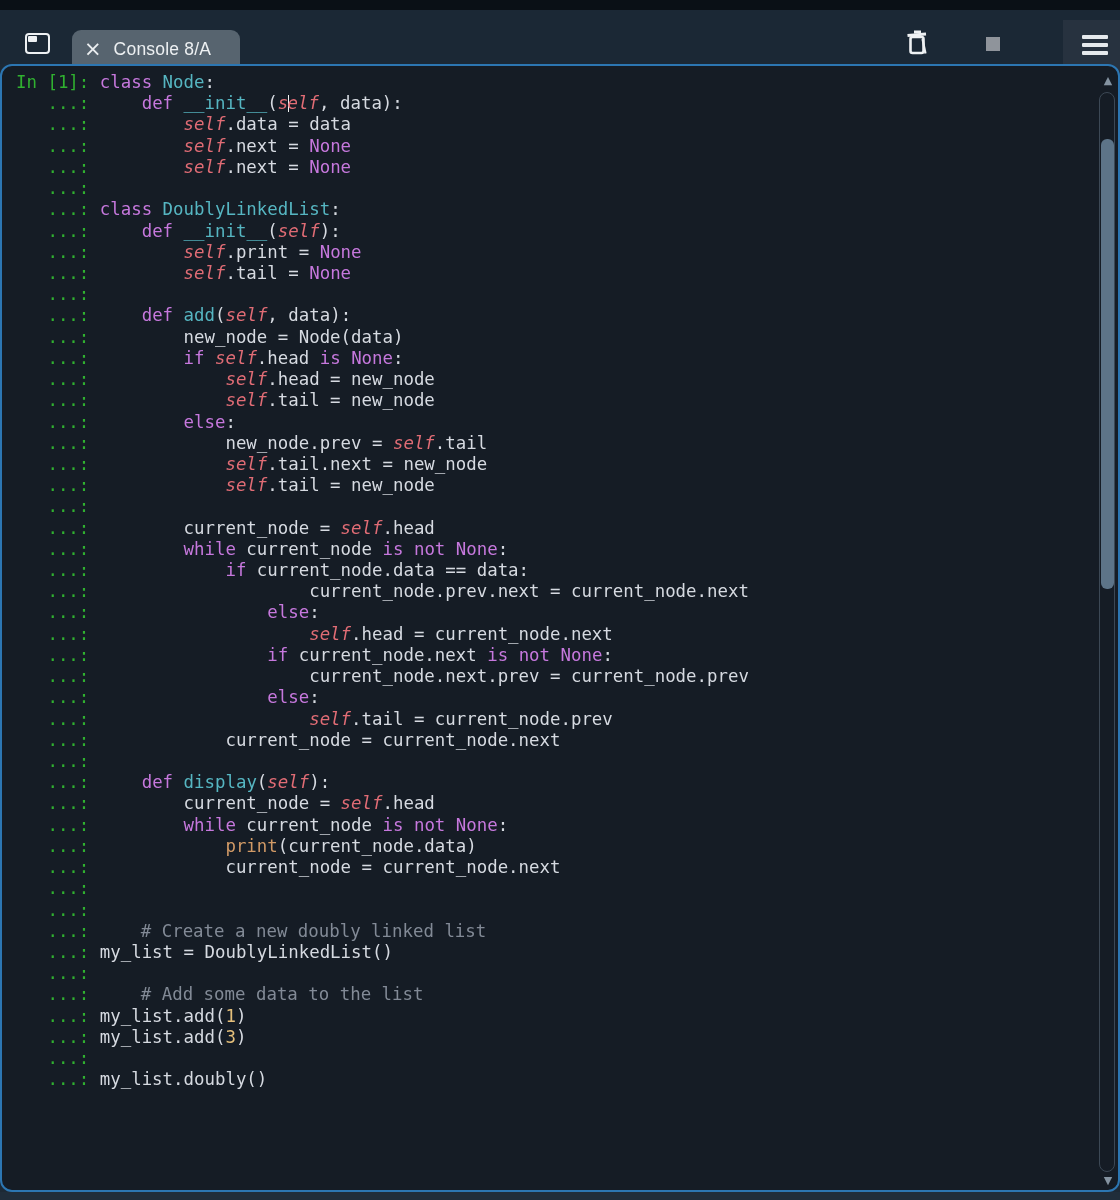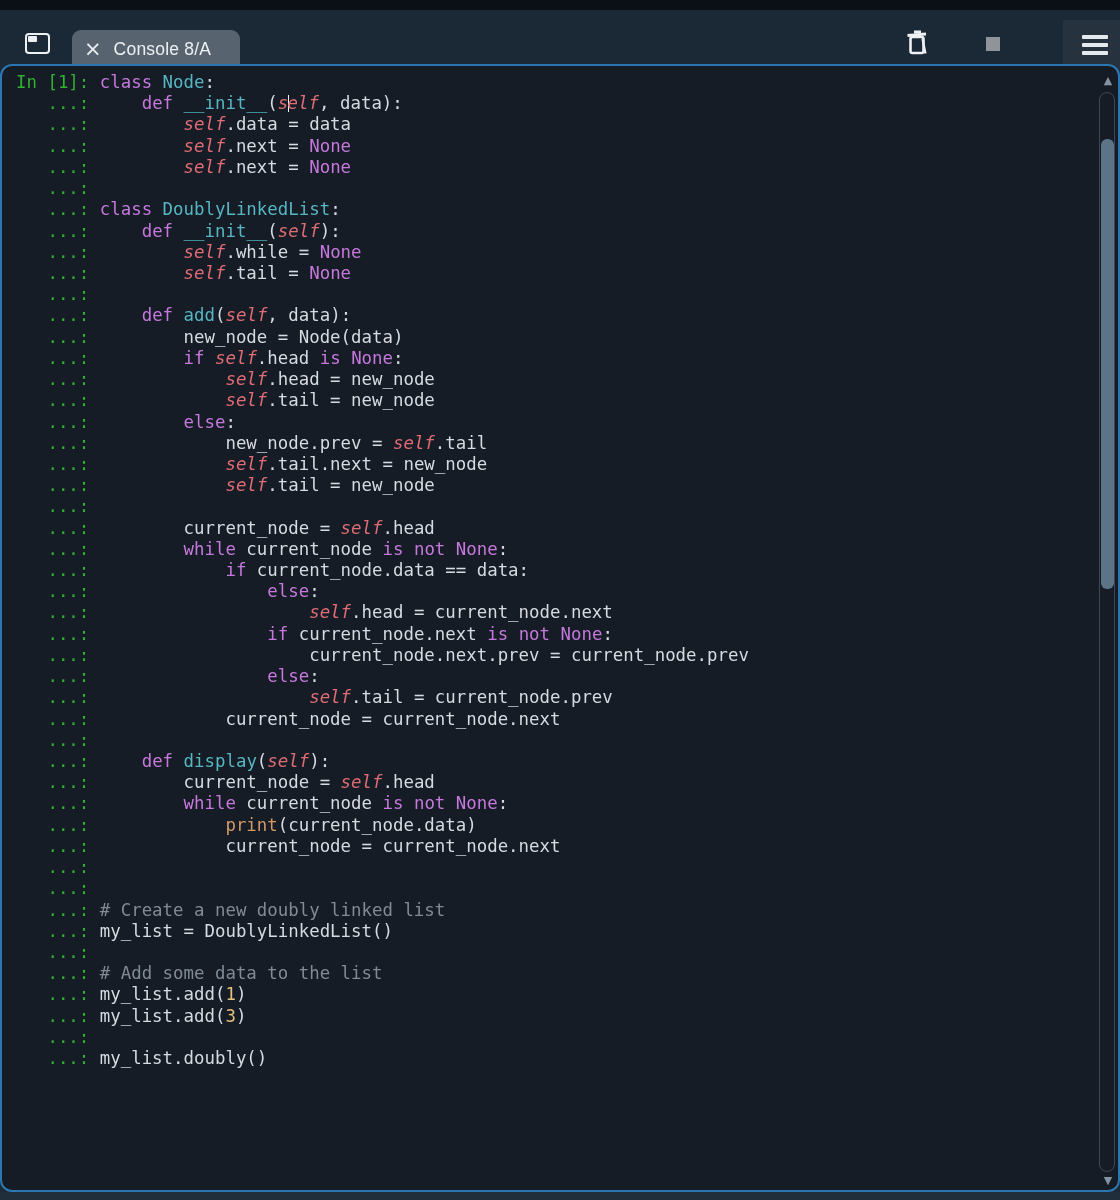--- a/index.html
+++ b/index.html
@@ -38,21 +38,21 @@
     padding:4px 0 0 12px;
     font-family:"DejaVu Sans Mono",monospace;font-size:17.4px;line-height:21.23px;
   }
   .line{white-space:pre;height:21.23px;}
   .prompt{color:#30b130;}
   .t-kw{color:#c678dd;}
   .t-name{color:#56b6c2;}
   .t-self{color:#e06c75;font-style:italic;}
   .t-num{color:#e5c07b;}
   .t-builtin{color:#d19a66;}
-  .t-cmt{color:#828a96;}
+  .t-cmt{color:#828a96;margin-left:41px;}
   .t-txt{color:#d6dae1;}
   .caret{display:inline-block;width:0;height:17px;border-left:1.7px solid #f2f2f2;margin-right:-1.7px;vertical-align:-3px;}
   
   .sbar{position:absolute;top:0;right:0;bottom:0;width:20px;}
   .sbar .arrow{position:absolute;left:0;width:20px;text-align:center;color:#8493a1;font-size:11px;font-family:"DejaVu Sans",sans-serif;cursor:pointer;}
   .sbar .up{top:8px;}
   .sbar .down{bottom:3px;}
   .sbar .track{position:absolute;left:1px;top:26px;bottom:18px;width:16px;box-sizing:border-box;border:1px solid #3c4855;border-radius:8px;cursor:pointer;}
   .sbar .thumb{position:absolute;left:3px;top:73px;width:13px;height:450px;background:#5d7488;border-radius:6px;cursor:grab;}
   .bottomstrip{position:absolute;left:0;top:1192px;width:1120px;height:8px;background:#202d3a;}
@@ -96,36 +96,37 @@
 <div class="console">
   <div class="code">
       <div class="line"><span class="prompt">In [1]: </span><span class="t-kw">class</span><span class="t-txt"> </span><span class="t-name">Node</span><span class="t-txt">:</span></div>
       <div class="line"><span class="prompt">   ...: </span><span class="t-txt">    </span><span class="t-kw">def</span><span class="t-txt"> </span><span class="t-name">__init__</span><span class="t-txt">(</span><span class="t-self">s</span><span class="caret"></span><span class="t-self">elf</span><span class="t-txt">, data):</span></div>
       <div class="line"><span class="prompt">   ...: </span><span class="t-txt">        </span><span class="t-self">self</span><span class="t-txt">.data = data</span></div>
       <div class="line"><span class="prompt">   ...: </span><span class="t-txt">        </span><span class="t-self">self</span><span class="t-txt">.next = </span><span class="t-kw">None</span></div>
       <div class="line"><span class="prompt">   ...: </span><span class="t-txt">        </span><span class="t-self">self</span><span class="t-txt">.next = </span><span class="t-kw">None</span></div>
       <div class="line"><span class="prompt">   ...: </span></div>
       <div class="line"><span class="prompt">   ...: </span><span class="t-kw">class</span><span class="t-txt"> </span><span class="t-name">DoublyLinkedList</span><span class="t-txt">:</span></div>
       <div class="line"><span class="prompt">   ...: </span><span class="t-txt">    </span><span class="t-kw">def</span><span class="t-txt"> </span><span class="t-name">__init__</span><span class="t-txt">(</span><span class="t-self">self</span><span class="t-txt">):</span></div>
-      <div class="line"><span class="prompt">   ...: </span><span class="t-txt">        </span><span class="t-self">self</span><span class="t-txt">.while = </span><span class="t-kw">None</span></div>
+      <div class="line"><span class="prompt">   ...: </span><span class="t-txt">        </span><span class="t-self">self</span><span class="t-txt">.print = </span><span class="t-kw">None</span></div>
       <div class="line"><span class="prompt">   ...: </span><span class="t-txt">        </span><span class="t-self">self</span><span class="t-txt">.tail = </span><span class="t-kw">None</span></div>
       <div class="line"><span class="prompt">   ...: </span></div>
       <div class="line"><span class="prompt">   ...: </span><span class="t-txt">    </span><span class="t-kw">def</span><span class="t-txt"> </span><span class="t-name">add</span><span class="t-txt">(</span><span class="t-self">self</span><span class="t-txt">, data):</span></div>
       <div class="line"><span class="prompt">   ...: </span><span class="t-txt">        new_node = Node(data)</span></div>
       <div class="line"><span class="prompt">   ...: </span><span class="t-txt">        </span><span class="t-kw">if</span><span class="t-txt"> </span><span class="t-self">self</span><span class="t-txt">.head </span><span class="t-kw">is</span><span class="t-txt"> </span><span class="t-kw">None</span><span class="t-txt">:</span></div>
       <div class="line"><span class="prompt">   ...: </span><span class="t-txt">            </span><span class="t-self">self</span><span class="t-txt">.head = new_node</span></div>
       <div class="line"><span class="prompt">   ...: </span><span class="t-txt">            </span><span class="t-self">self</span><span class="t-txt">.tail = new_node</span></div>
       <div class="line"><span class="prompt">   ...: </span><span class="t-txt">        </span><span class="t-kw">else</span><span class="t-txt">:</span></div>
       <div class="line"><span class="prompt">   ...: </span><span class="t-txt">            new_node.prev = </span><span class="t-self">self</span><span class="t-txt">.tail</span></div>
       <div class="line"><span class="prompt">   ...: </span><span class="t-txt">            </span><span class="t-self">self</span><span class="t-txt">.tail.next = new_node</span></div>
       <div class="line"><span class="prompt">   ...: </span><span class="t-txt">            </span><span class="t-self">self</span><span class="t-txt">.tail = new_node</span></div>
       <div class="line"><span class="prompt">   ...: </span></div>
       <div class="line"><span class="prompt">   ...: </span><span class="t-txt">        current_node = </span><span class="t-self">self</span><span class="t-txt">.head</span></div>
       <div class="line"><span class="prompt">   ...: </span><span class="t-txt">        </span><span class="t-kw">while</span><span class="t-txt"> current_node </span><span class="t-kw">is</span><span class="t-txt"> </span><span class="t-kw">not</span><span class="t-txt"> </span><span class="t-kw">None</span><span class="t-txt">:</span></div>
       <div class="line"><span class="prompt">   ...: </span><span class="t-txt">            </span><span class="t-kw">if</span><span class="t-txt"> current_node.data == data:</span></div>
+      <div class="line"><span class="prompt">   ...: </span><span class="t-txt">                    current_node.prev.next = current_node.next</span></div>
       <div class="line"><span class="prompt">   ...: </span><span class="t-txt">                </span><span class="t-kw">else</span><span class="t-txt">:</span></div>
       <div class="line"><span class="prompt">   ...: </span><span class="t-txt">                    </span><span class="t-self">self</span><span class="t-txt">.head = current_node.next</span></div>
       <div class="line"><span class="prompt">   ...: </span><span class="t-txt">                </span><span class="t-kw">if</span><span class="t-txt"> current_node.next </span><span class="t-kw">is</span><span class="t-txt"> </span><span class="t-kw">not</span><span class="t-txt"> </span><span class="t-kw">None</span><span class="t-txt">:</span></div>
       <div class="line"><span class="prompt">   ...: </span><span class="t-txt">                    current_node.next.prev = current_node.prev</span></div>
       <div class="line"><span class="prompt">   ...: </span><span class="t-txt">                </span><span class="t-kw">else</span><span class="t-txt">:</span></div>
       <div class="line"><span class="prompt">   ...: </span><span class="t-txt">                    </span><span class="t-self">self</span><span class="t-txt">.tail = current_node.prev</span></div>
       <div class="line"><span class="prompt">   ...: </span><span class="t-txt">            current_node = current_node.next</span></div>
       <div class="line"><span class="prompt">   ...: </span></div>
       <div class="line"><span class="prompt">   ...: </span><span class="t-txt">    </span><span class="t-kw">def</span><span class="t-txt"> </span><span class="t-name">display</span><span class="t-txt">(</span><span class="t-self">self</span><span class="t-txt">):</span></div>
       <div class="line"><span class="prompt">   ...: </span><span class="t-txt">        current_node = </span><span class="t-self">self</span><span class="t-txt">.head</span></div>

